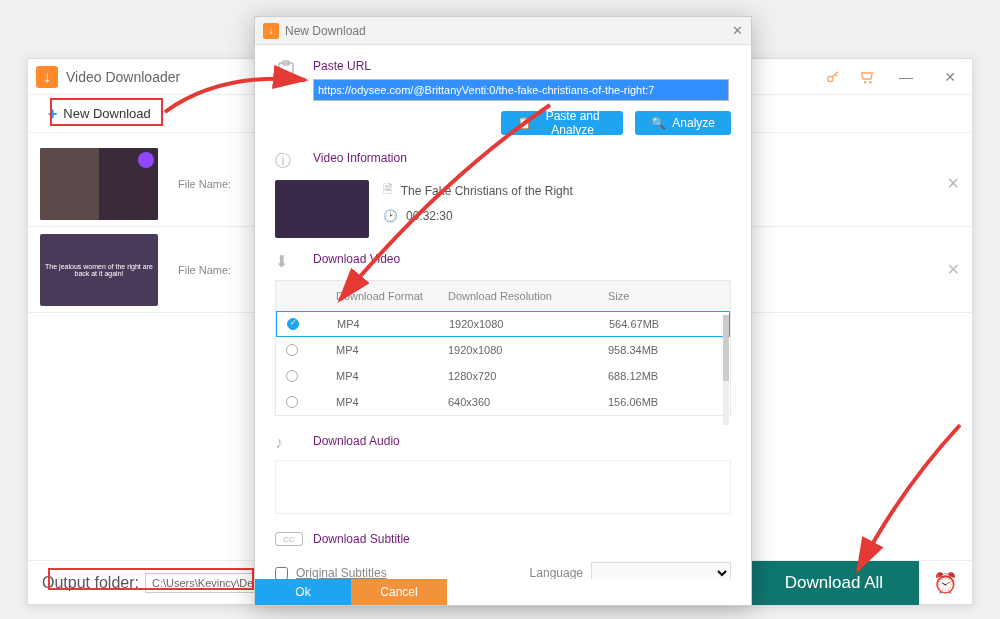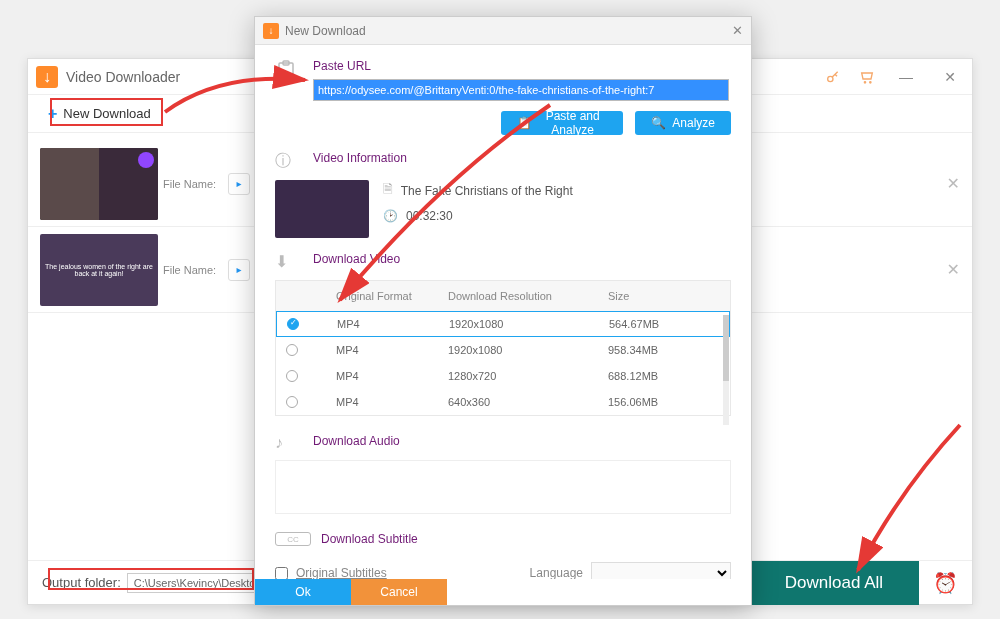--- a/index.html
+++ b/index.html
@@ -15,33 +15,33 @@
 .win-btn { width: 28px; height: 28px; display: flex; align-items: center; justify-content: center; color: #888; cursor: pointer; font-size: 14px; }
 
 .toolbar { height: 38px; display: flex; align-items: center; padding: 0 12px; border-bottom: 1px solid #eee; }
 .new-download-btn { display: flex; align-items: center; gap: 6px; font-size: 13px; color: #333; padding: 4px 8px; cursor: pointer; }
 .new-download-btn .plus { color: #2196f3; font-size: 16px; font-weight: bold; }
 .red-box { border: 2px solid #e53935; position: absolute; pointer-events: none; }
 .red-box.r1 { left: 50px; top: 98px; width: 113px; height: 28px; }
 .red-box.r2 { left: 48px; top: 568px; width: 206px; height: 22px; }
 
 .queue { padding: 8px 0; }
-.queue-item { display: flex; align-items: center; height: 86px; border-bottom: 1px solid #eee; padding: 6px 12px; gap: 5px; }
+.queue-item { display: flex; align-items: center; height: 86px; border-bottom: 1px solid #eee; padding: 6px 12px; gap: 20px; }
 .thumb { width: 118px; height: 72px; background: #222; border-radius: 2px; position: relative; overflow: hidden; }
 .thumb.split { display: flex; }
 .thumb .half { flex: 1; background: #3a2a3a; }
 .thumb .half:first-child { background: #5a4a4a; }
 .thumb-text { position: absolute; inset: 0; display: flex; align-items: center; justify-content: center; color: #fff; font-size: 7px; text-align: center; padding: 4px; }
 .twitch-badge { position: absolute; top: 4px; right: 4px; width: 16px; height: 16px; background: #9146ff; border-radius: 50%; }
 .queue-meta { flex: 0 0 60px; font-size: 11px; color: #888; }
 .queue-icon { width: 22px; height: 22px; border: 1px solid #ddd; border-radius: 3px; display: flex; align-items: center; justify-content: center; color: #2196f3; font-size: 10px; }
 .queue-close { margin-left: auto; color: #bbb; cursor: pointer; }
 
 .bottom-bar { position: absolute; left: 0; bottom: 0; right: 0; height: 44px; display: flex; align-items: center; padding: 0 14px; border-top: 1px solid #eee; }
-.output-label { font-size: 13px; color: #555; margin-right: 6px; }
+.output-label { font-size: 16px; color: #555; margin-right: 6px; }
 .output-path { border: 1px solid #ccc; padding: 2px 6px; font-size: 11px; color: #666; width: 136px; height: 20px; }
 .download-all-btn { margin-left: auto; background: #0f766e; color: #fff; height: 44px; padding: 0 36px; font-size: 17px; display: flex; align-items: center; cursor: pointer; }
 .clock-icon { margin-left: 14px; color: #1ea4f0; font-size: 20px; cursor: pointer; }
 
 
 .modal { position: absolute; left: 254px; top: 16px; width: 498px; height: 590px; background: #fff; border: 1px solid #ccc; box-shadow: 0 4px 24px rgba(0,0,0,.25); display: flex; flex-direction: column; }
 .modal-header { height: 28px; background: #f3f3f3; display: flex; align-items: center; padding: 0 8px; font-size: 12px; color: #777; border-bottom: 1px solid #e0e0e0; }
 .modal-header .icon { width: 16px; height: 16px; background: #ff8a2a; border-radius: 2px; margin-right: 6px; display: flex; align-items: center; justify-content: center; color: #fff; font-size: 10px; }
 .modal-close { margin-left: auto; color: #888; cursor: pointer; font-size: 13px; }
 .modal-body { flex: 1; padding: 14px 20px 0; overflow: hidden; position: relative; }
@@ -211,21 +211,21 @@
 
     <div>
       <div class="section-row">
         <div class="section-icon">⬇</div>
         <div class="section-title">Download Video</div>
       </div>
       <div class="dl-table">
         <div class="dl-head">
           <div class="col col-radio"></div>
           <div class="col col-fmt">
-              <span>Original Format</span>
+              <span>Download Format</span>
             </div>
           <div class="col col-res">
               <span>Download Resolution</span>
             </div>
           <div class="col col-size">
               <span>Size</span>
             </div>
         </div>
         <div class="dl-row selected">
           <div class="col-radio">
@@ -267,21 +267,21 @@
     <div class="audio-section">
       <div class="section-row">
         <div class="section-icon">♪</div>
         <div class="section-title">Download Audio</div>
       </div>
       <div class="audio-box"></div>
     </div>
 
     <div class="subtitle-section">
       <div class="section-row">
-        <div class="section-icon" style="border:1px solid #bbb;border-radius:3px;font-size:8px;width:36px;height:14px;display:flex;align-items:center;justify-content:center">CC</div>
+        <div class="section-icon" style="border:1px solid #bbb;border-radius:3px;font-size:8px;width:28px;height:14px;display:flex;align-items:center;justify-content:center">CC</div>
         <div class="section-title">Download Subtitle</div>
       </div>
       <div class="subtitle-row">
         <label style="display:flex;align-items:center;gap:8px">
           <input type="checkbox" style="">
           <span class="subtitle-link">Original Subtitles</span>
         </label>
         <div style="display:flex;align-items:center;gap:8px">
           <span>Language</span>
           <select class="lang-select"></select>

